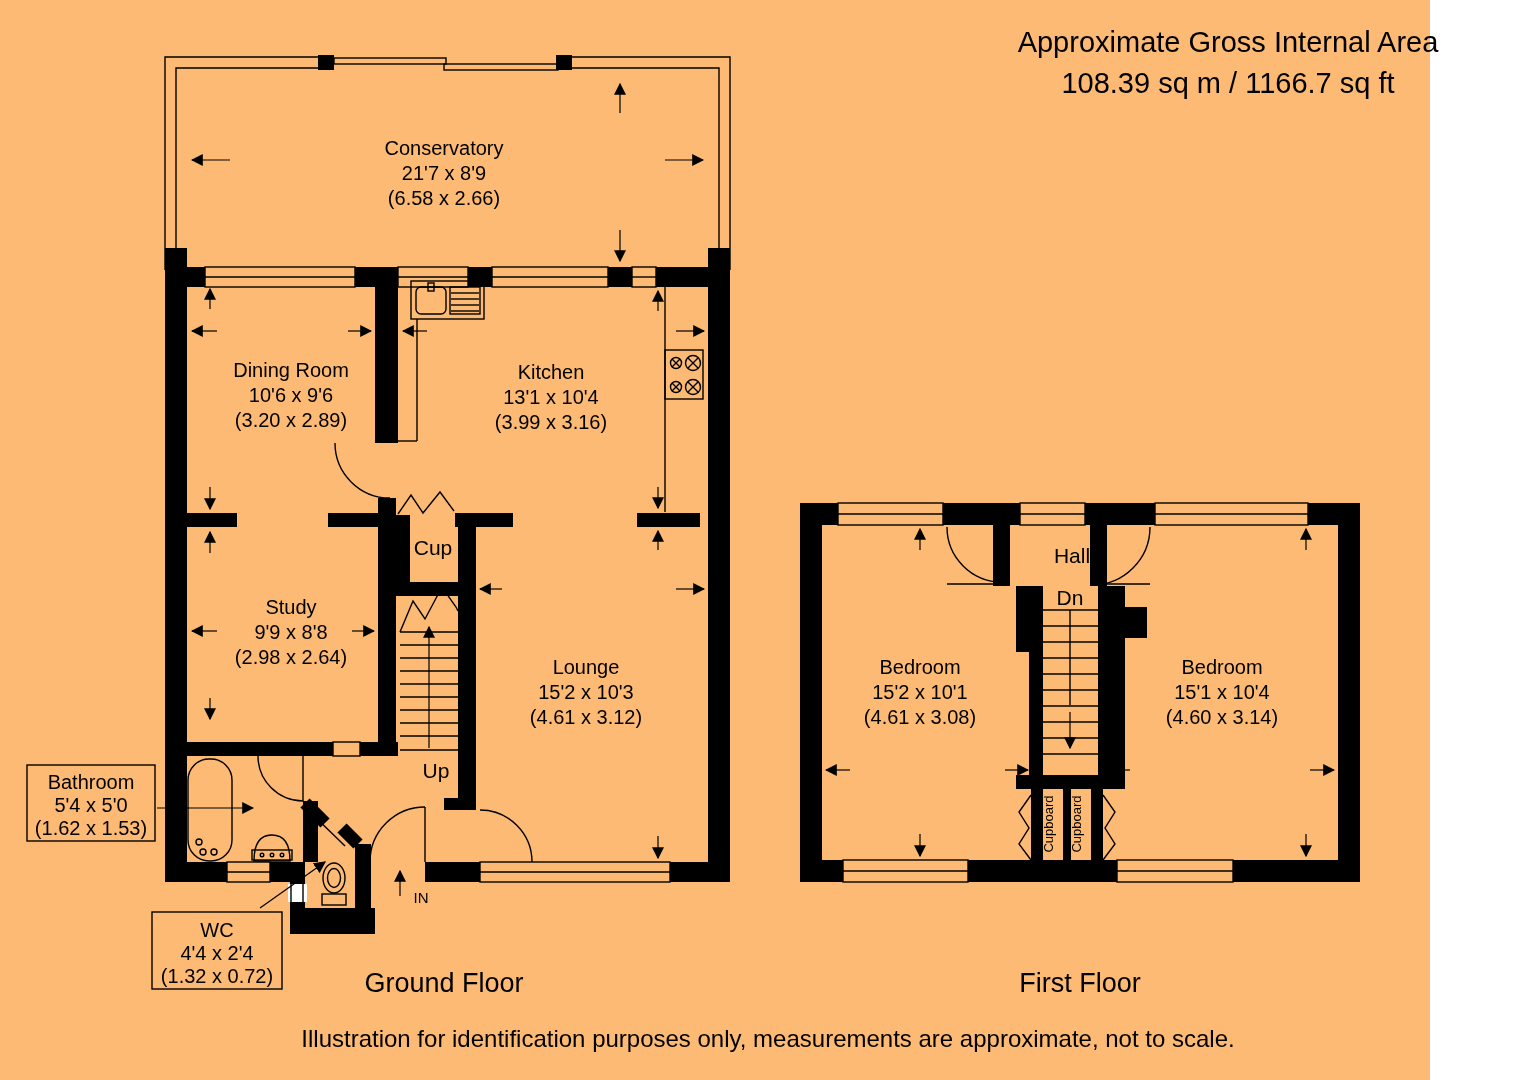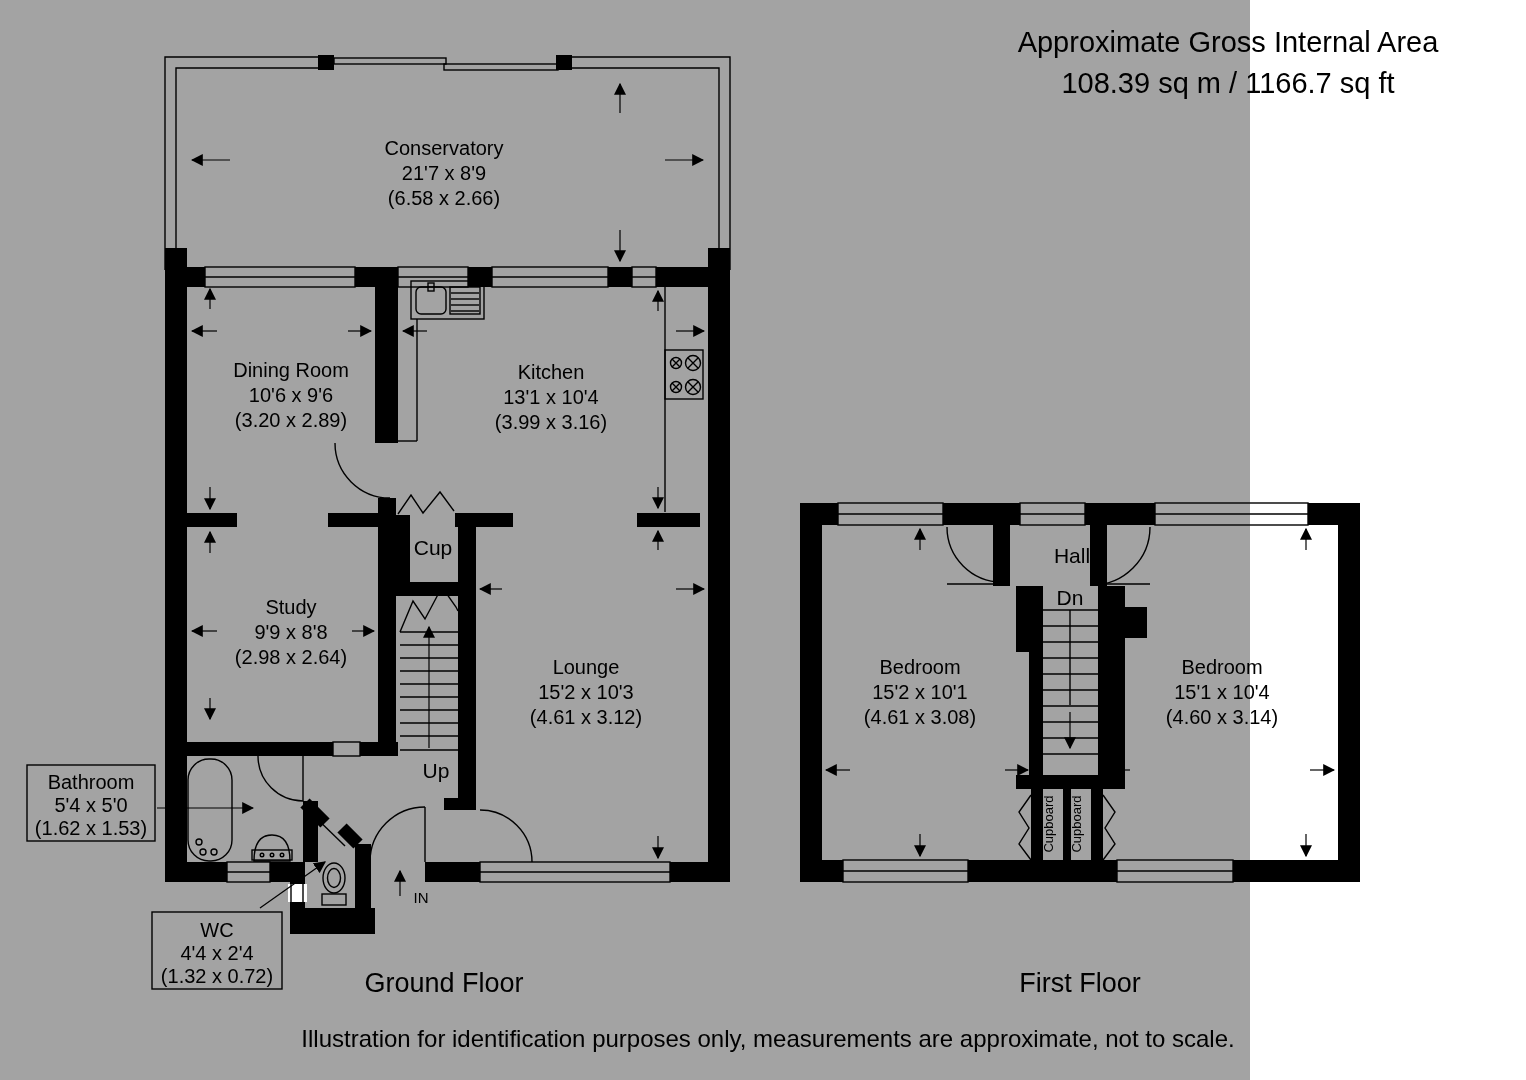--- a/index.html
+++ b/index.html
@@ -1,16 +1,16 @@
 <!DOCTYPE html>
 <html><head>
 <meta charset="utf-8">
 <style>
   html,body{margin:0;padding:0;background:#ffffff;}
-  .page{width:1250px;height:1080px;position:relative;background:#a3a3a3;font-family:"Liberation Sans",sans-serif;text-align:center;}
+  .page{width:1430px;height:1080px;position:relative;background:#fdba74;font-family:"Liberation Sans",sans-serif;text-align:center;}
   svg{display:block;}
   text{fill:#000;font-family:"Liberation Sans",sans-serif;}
   .room-name,.room-ft,.room-m{font-size:20px;}
   .small-label{font-size:21px;}
   .tiny-label{font-size:15px;}
   .cup-label{font-size:13px;}
   .title-line{font-size:29px;}
   .floor-label{font-size:27px;}
   .footer-line{font-size:24px;}
   .wall{fill:#000;stroke:none;}

